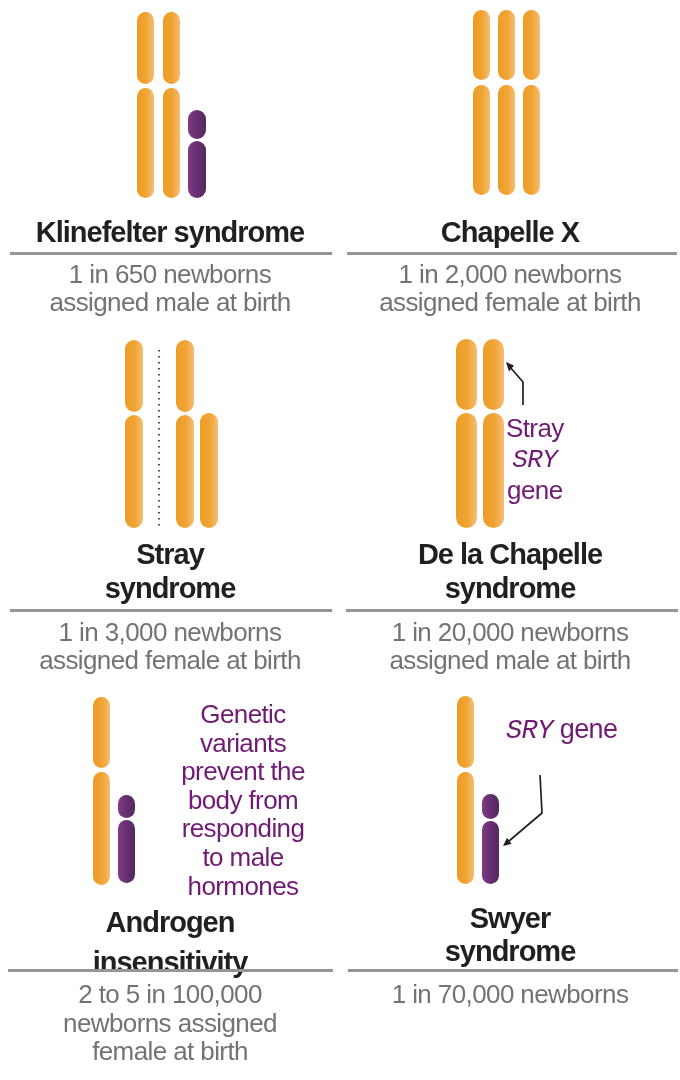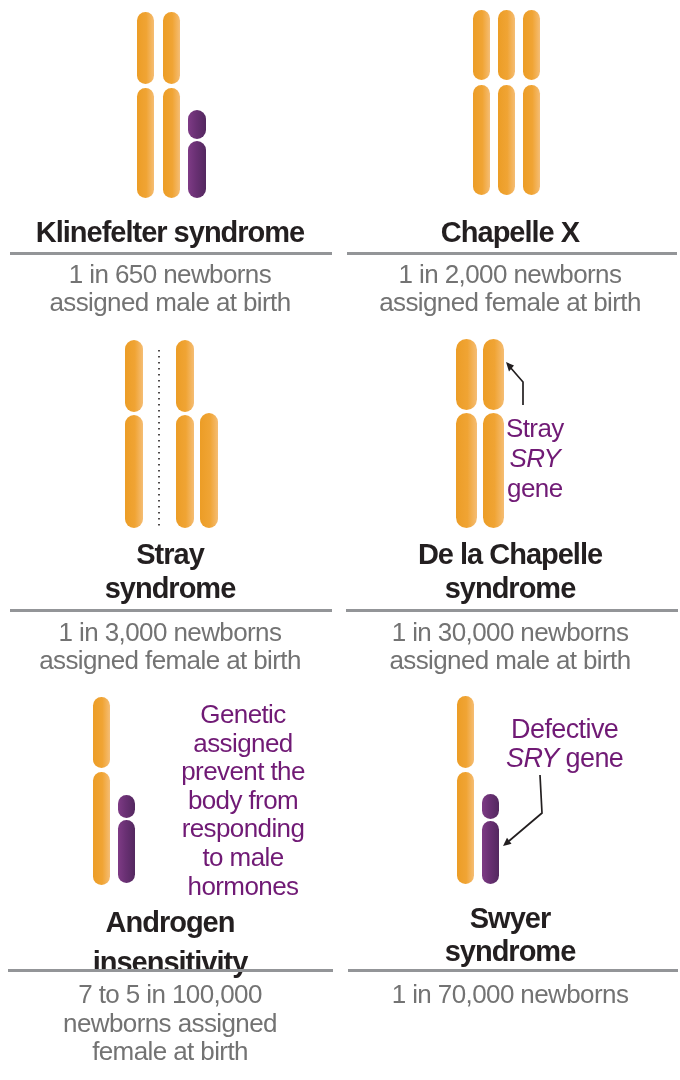--- a/index.html
+++ b/index.html
@@ -17,21 +17,21 @@
   .stat{
     position:absolute;width:340px;text-align:center;
     font-size:26px;line-height:28px;letter-spacing:-0.6px;
     white-space:pre-line;color:#737373;
   }
   .rule{position:absolute;height:3px;background:var(--c-rule,#939598);}
   .ann{
     position:absolute;font-size:26px;line-height:30px;letter-spacing:-0.6px;
     white-space:pre-line;color:#701a75;text-align:center;
   }
-  .ann em{font-style:italic;}
+  .ann em{font-style:italic;font-family:Liberation Mono, monospace;}
   svg{display:block;}
 </style>
 </head>
 <body>
 
 <div id="canvas">
 
   <svg width="0" height="0" style="position:absolute" aria-hidden="true">
     <defs>
       <linearGradient id="gradO" x1="0" y1="0" x2="1" y2="0">
@@ -125,66 +125,65 @@
         <path d="M73,67 L73,44 L60,29" fill="none" stroke="#231f20" stroke-width="1.7"></path>
         <polygon points="56,24 64,27.5 59,33.5" fill="#231f20"></polygon>
       </g>
     </svg>
     <div class="ann" style="left:506px;top:413px"><span>Stray
 </span><em>SRY</em><span>
 gene</span></div>
     <div class="title" style="left:340px;top:537px">De la Chapelle
 syndrome</div>
     <div class="rule" style="left:346px;top:609px;width:332px"></div>
-    <div class="stat" style="left:340px;top:618px">1 in 30,000 newborns
+    <div class="stat" style="left:340px;top:618px">1 in 20,000 newborns
 assigned male at birth</div>
   </section>
 
   <section>
     <svg class="abs" style="left:88px;top:695px" width="52" height="192" viewBox="0 0 52 192">
       <g>
         <rect x="5" y="2" width="17" height="71" rx="8.5" fill="url(#gradO)"></rect>
         <rect x="5" y="77" width="17" height="113" rx="8.5" fill="url(#gradO)"></rect>
       </g>
       <g>
         <rect x="30" y="100" width="17" height="23" rx="8.5" fill="url(#gradP)"></rect>
         <rect x="30" y="125" width="17" height="63" rx="8.5" fill="url(#gradP)"></rect>
       </g>
     </svg>
     <div class="ann" style="left:148px;top:700px;width:190px;line-height:28.6px">Genetic
-assigned
+variants
 prevent the
 body from
 responding
 to male
 hormones</div>
     <div class="title" style="left:0;top:902px;line-height:40px">Androgen
 insensitivity</div>
     <div class="rule" style="left:8px;top:969px;width:325px"></div>
-    <div class="stat" style="left:0;top:980px;line-height:28.5px">7 to 5 in 100,000
+    <div class="stat" style="left:0;top:980px;line-height:28.5px">2 to 5 in 100,000
 newborns assigned
 female at birth</div>
   </section>
 
   <section>
     <svg class="abs" style="left:450px;top:694px" width="100" height="196" viewBox="0 0 100 196">
       <g>
         <rect x="7" y="2" width="17" height="72" rx="8.5" fill="url(#gradO)"></rect>
         <rect x="7" y="78" width="17" height="112" rx="8.5" fill="url(#gradO)"></rect>
       </g>
       <g>
         <rect x="32" y="100" width="17" height="25" rx="8.5" fill="url(#gradP)"></rect>
         <rect x="32" y="127" width="17" height="63" rx="8.5" fill="url(#gradP)"></rect>
       </g>
       <g>
         <path d="M90,81 L92,119 L59,147" fill="none" stroke="#231f20" stroke-width="1.7"></path>
         <polygon points="53,152 57,143.8 61.5,149.8" fill="#231f20"></polygon>
       </g>
     </svg>
-    <div class="ann" style="left:506px;top:715px;font-size:27px;line-height:29px"><span>Defective
-</span><em>SRY</em><span> gene</span></div>
+    <div class="ann" style="left:506px;top:715px;font-size:27px;line-height:29px"><em>SRY</em><span> gene</span></div>
     <div class="title" style="left:340px;top:902px;line-height:33px">Swyer
 syndrome</div>
     <div class="rule" style="left:348px;top:969px;width:330px"></div>
     <div class="stat" style="left:340px;top:980px">1 in 70,000 newborns</div>
   </section>
 
 </div>
 
 </body></html>

